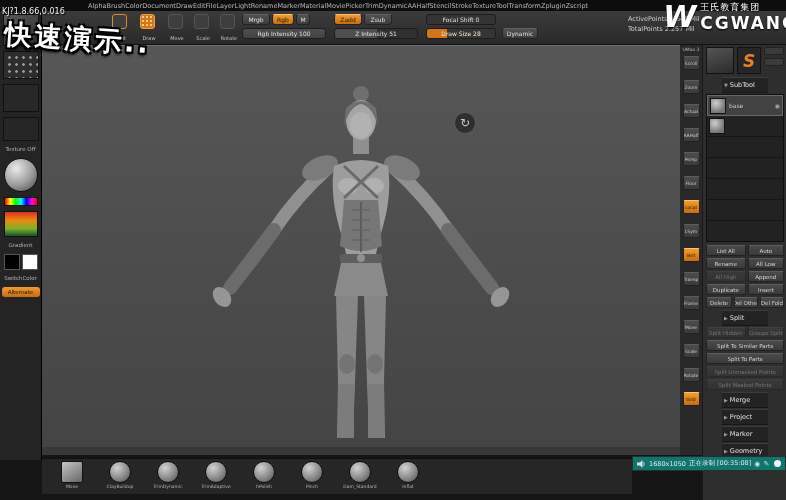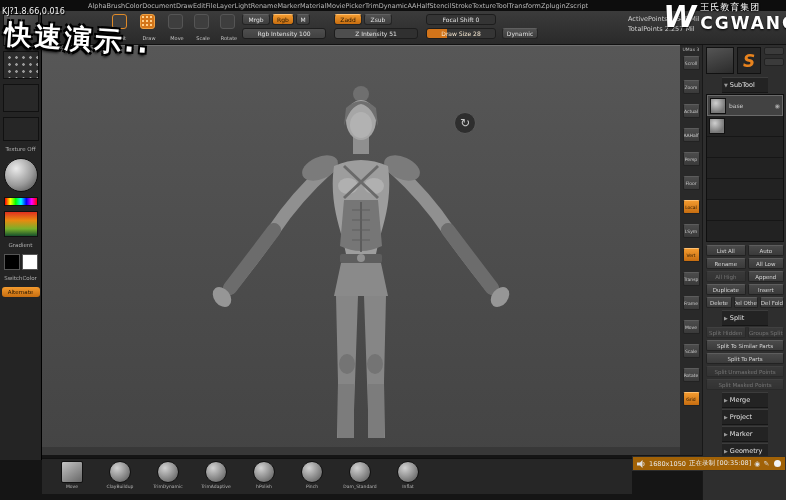--- a/index.html
+++ b/index.html
@@ -76,21 +76,21 @@
   .pb.dim{opacity:.4}
 
   
   .bottom-tray{position:absolute;left:42px;top:458px;width:590px;height:36px;background:#262626;border-top:1px solid #101010;display:flex;align-items:flex-start;gap:12px;padding:2px 0 0 12px;z-index:3}
   .bt-item{display:flex;flex-direction:column;align-items:center;gap:1px;width:36px}
   .bt-thumb{width:22px;height:22px;border-radius:50%;background:radial-gradient(circle at 35% 30%,#d2d2d2,#8a8a8a 55%,#555 95%);border:1px solid #111}
   .bt-thumb.square{border-radius:2px;background:linear-gradient(145deg,#c5c5c5,#666)}
   .bt-label{font-size:4.5px;color:#b5b5b5;white-space:nowrap}
 
   
-  .status-bar{position:absolute;left:632px;top:456px;width:154px;height:15px;background:#a16207;border:1px solid #2c2c2c;display:flex;align-items:center;gap:3px;padding:0 4px;z-index:6}
+  .status-bar{position:absolute;left:632px;top:456px;width:154px;height:15px;background:#0f766e;border:1px solid #2c2c2c;display:flex;align-items:center;gap:3px;padding:0 4px;z-index:6}
   .status-bar .txt{font-size:6.5px;color:#e8e8e8;white-space:nowrap}
   .status-bar .ic{font-size:7px;color:#ddd}
   .status-bar .dot{width:7px;height:7px;border-radius:50%;background:#f2f2f2;margin-left:auto}
 
   
   .frame-text{position:absolute;left:2px;top:7px;font-size:8px;color:#f0f0f0;z-index:40;text-shadow:1px 1px 1px #000}
   .caption{position:absolute;left:6px;top:16px;font-size:27px;font-weight:bold;color:#fff;letter-spacing:3px;transform:rotate(4deg);transform-origin:left top;z-index:50;text-shadow:-2px -2px 0 #000,2px -2px 0 #000,-2px 2px 0 #000,2px 2px 0 #000,0 3px 3px #000}
   .watermark{position:absolute;top:1px;right:-12px;display:flex;align-items:flex-start;gap:4px;z-index:60;color:#fff;text-shadow:0 1px 2px #000}
   .wlogo{font-size:30px;font-weight:bold;font-style:italic;line-height:32px}
   .wtext{display:flex;flex-direction:column}

